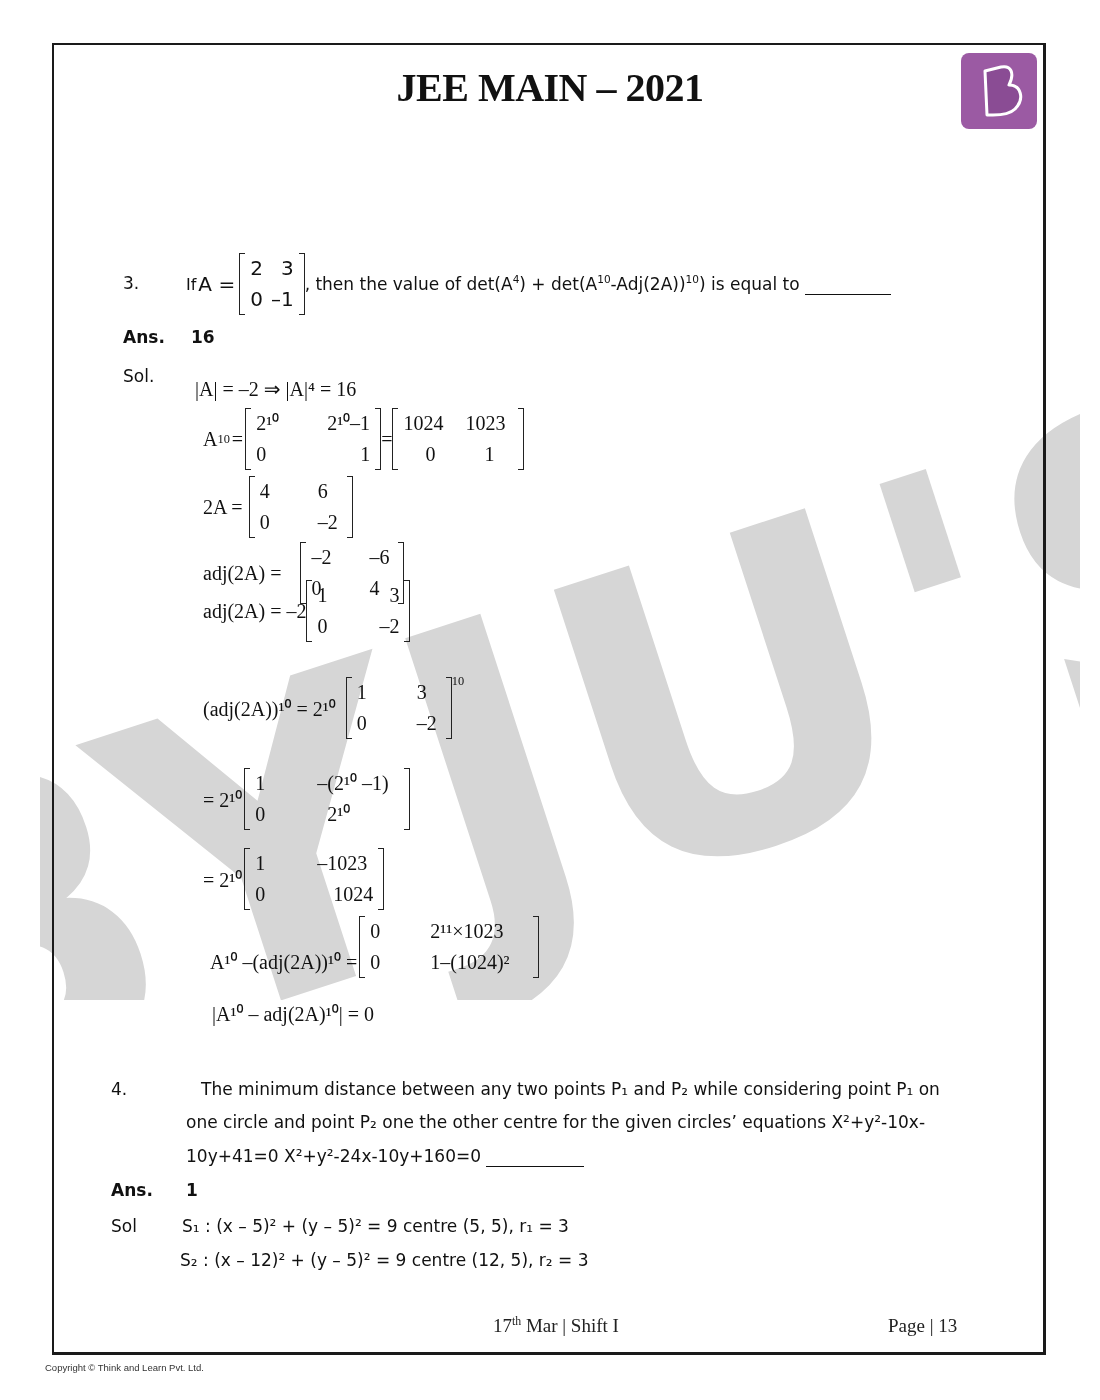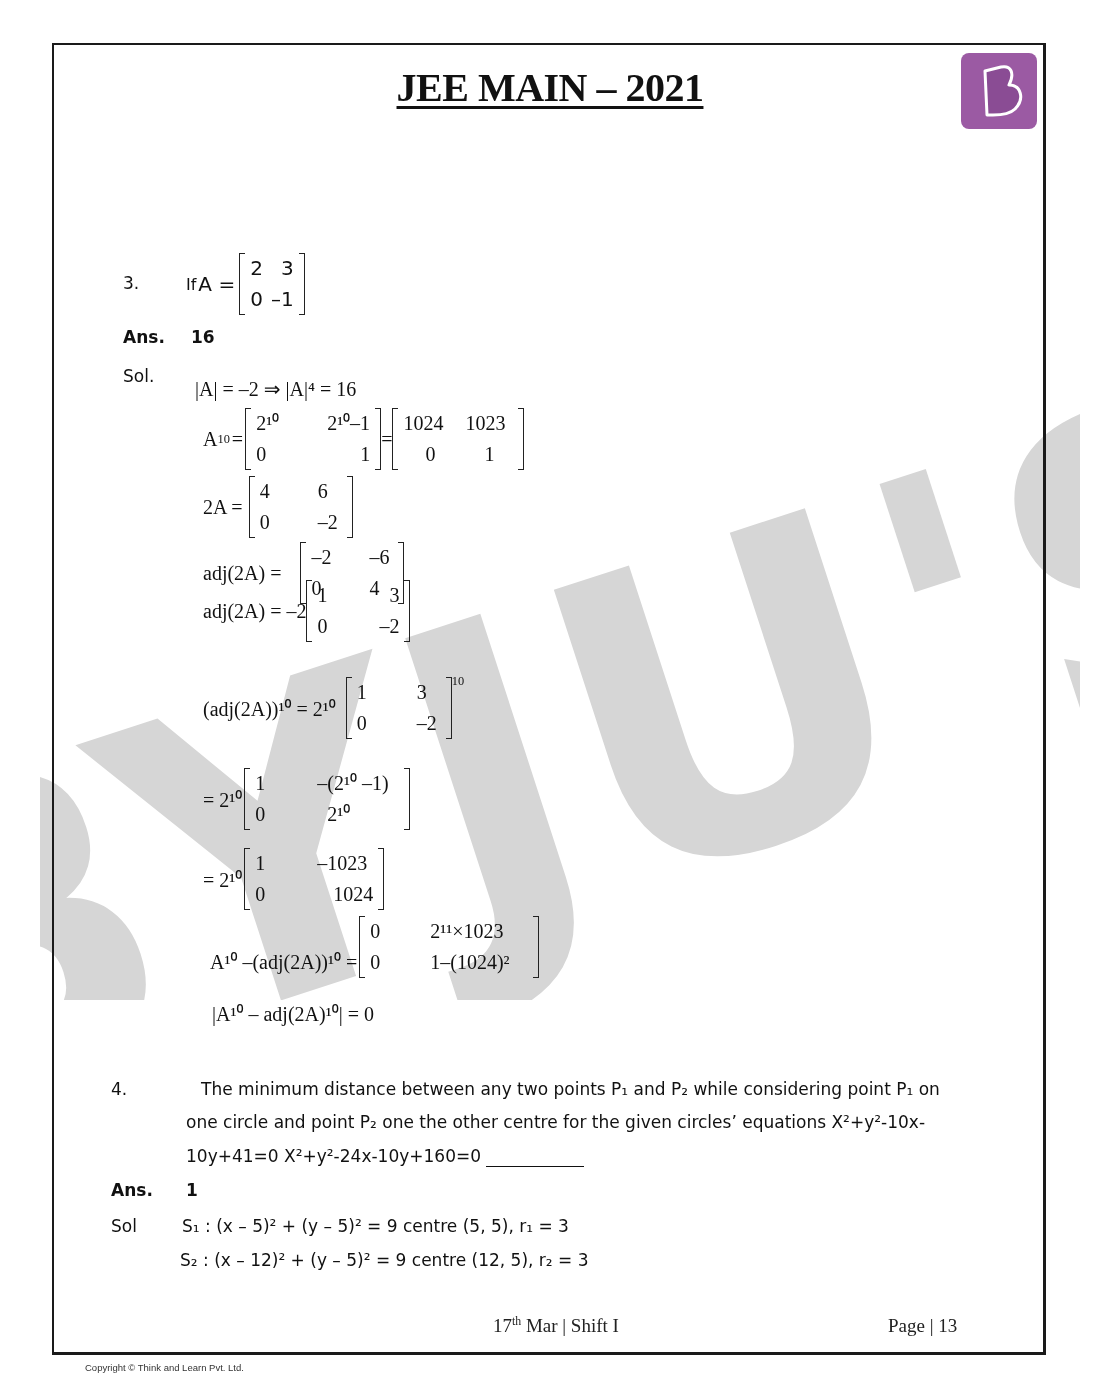--- a/index.html
+++ b/index.html
@@ -1,36 +1,36 @@
 <!DOCTYPE html>
 <html><head>
 <meta charset="utf-8">
 <style>
   html, body { margin:0; padding:0; background:#ffffff; }
   body { width:1100px; height:1400px; position:relative; overflow:hidden; font-family:"DejaVu Sans", sans-serif; color:#111; }
   .page-frame { position:absolute; left:52px; top:43px; width:994px; height:1312px; border:2px solid #1a1a1a; border-right-width:3px; border-bottom-width:3px; box-sizing:border-box; }
   .abs { position:absolute; }
   .title { left:0; width:1100px; top:64px; text-align:center; font-family:"Liberation Serif", serif; font-weight:bold; font-size:40px; letter-spacing:-0.5px; }
-  .title span { text-decoration:underline; text-decoration-thickness:3px; text-underline-offset:5px; }
+  .title span { text-decoration-thickness:3px; text-underline-offset:5px; }
   .logo { left:961px; top:53px; width:76px; height:76px; border-radius:8px; background:#9b5aa3; }
   .watermark { left:40px; top:380px; width:1040px; height:620px; pointer-events:none; }
   .sans { font-family:"DejaVu Sans", sans-serif; font-size:17px; }
   .serif { font-family:"Liberation Serif", serif; font-size:20px; }
   .bold { font-weight:bold; }
   .q-num { font-size:17px; }
   .matrix { display:inline-grid; position:relative; vertical-align:middle; padding:0 7px; }
   .matrix::before, .matrix::after { content:""; position:absolute; top:0; bottom:0; width:5px; border:1.6px solid #222; }
   .matrix::before { left:0; border-right:none; }
   .matrix::after { right:0; border-left:none; }
   .matrix .c { padding:1px 4px; line-height:1.45; }
   .row { display:flex; align-items:center; white-space:nowrap; }
   sup { font-size:62%; vertical-align:super; line-height:0; }
   .blank { display:inline-block; border-bottom:1.5px solid #111; }
   .footer { font-family:"Liberation Serif", serif; font-size:19px; color:#222; }
-  .copyright { font-family:"Liberation Sans", sans-serif; font-size:9.5px; color:#333;margin-left:40px; }
+  .copyright { font-family:"Liberation Sans", sans-serif; font-size:9.5px; color:#333; }
 </style>
 </head>
 <body>
 
 <svg class="abs watermark" viewBox="0 0 1040 620">
   <text x="520" y="520" text-anchor="middle" transform="rotate(-18 520 330)" font-family="DejaVu Sans, sans-serif" font-weight="bold" font-size="420" fill="#d6d6d6">BYJU'S</text>
 </svg>
 
 <div class="page-frame"></div>
 
@@ -44,20 +44,24 @@
 
 <div class="abs sans q-num" style="left:123px; top:273px;">3.</div>
 <div class="abs row sans" style="left:186px; top:253px;">
   <span style="font-size:16px;">If</span>
   <span style="font-size:20px; margin:0 4px 0 2px;">A =</span>
   <span class="matrix" style="grid-template-columns:auto auto; font-size:20px;">
     <span class="c">2</span>
       <span class="c" style="text-align:right;">3</span>
     <span class="c">0</span>
       <span class="c" style="text-align:right;">–1</span>
+  </span>
+  <span style="font-size:17px;">
+    <span>, then the value of det(A</span><sup>4</sup><span>) + det(A</span><sup>10</sup><span>-Adj(2A))</span><sup>10</sup><span>) is equal to</span>
+    <span class="blank" style="width:86px;">&nbsp;</span>
   </span>
 </div>
 
 <div class="abs sans bold" style="left:123px; top:327px;">Ans.</div>
 <div class="abs sans bold" style="left:191px; top:327px;">16</div>
 
 <div class="abs sans" style="left:123px; top:366px;">Sol.</div>
 <div class="abs serif" style="left:195px; top:365px;margin-top:12px;">|A| = –2 ⇒ |A|⁴ = 16</div>
 
 <div class="abs row serif" style="left:203px; top:408px;">

